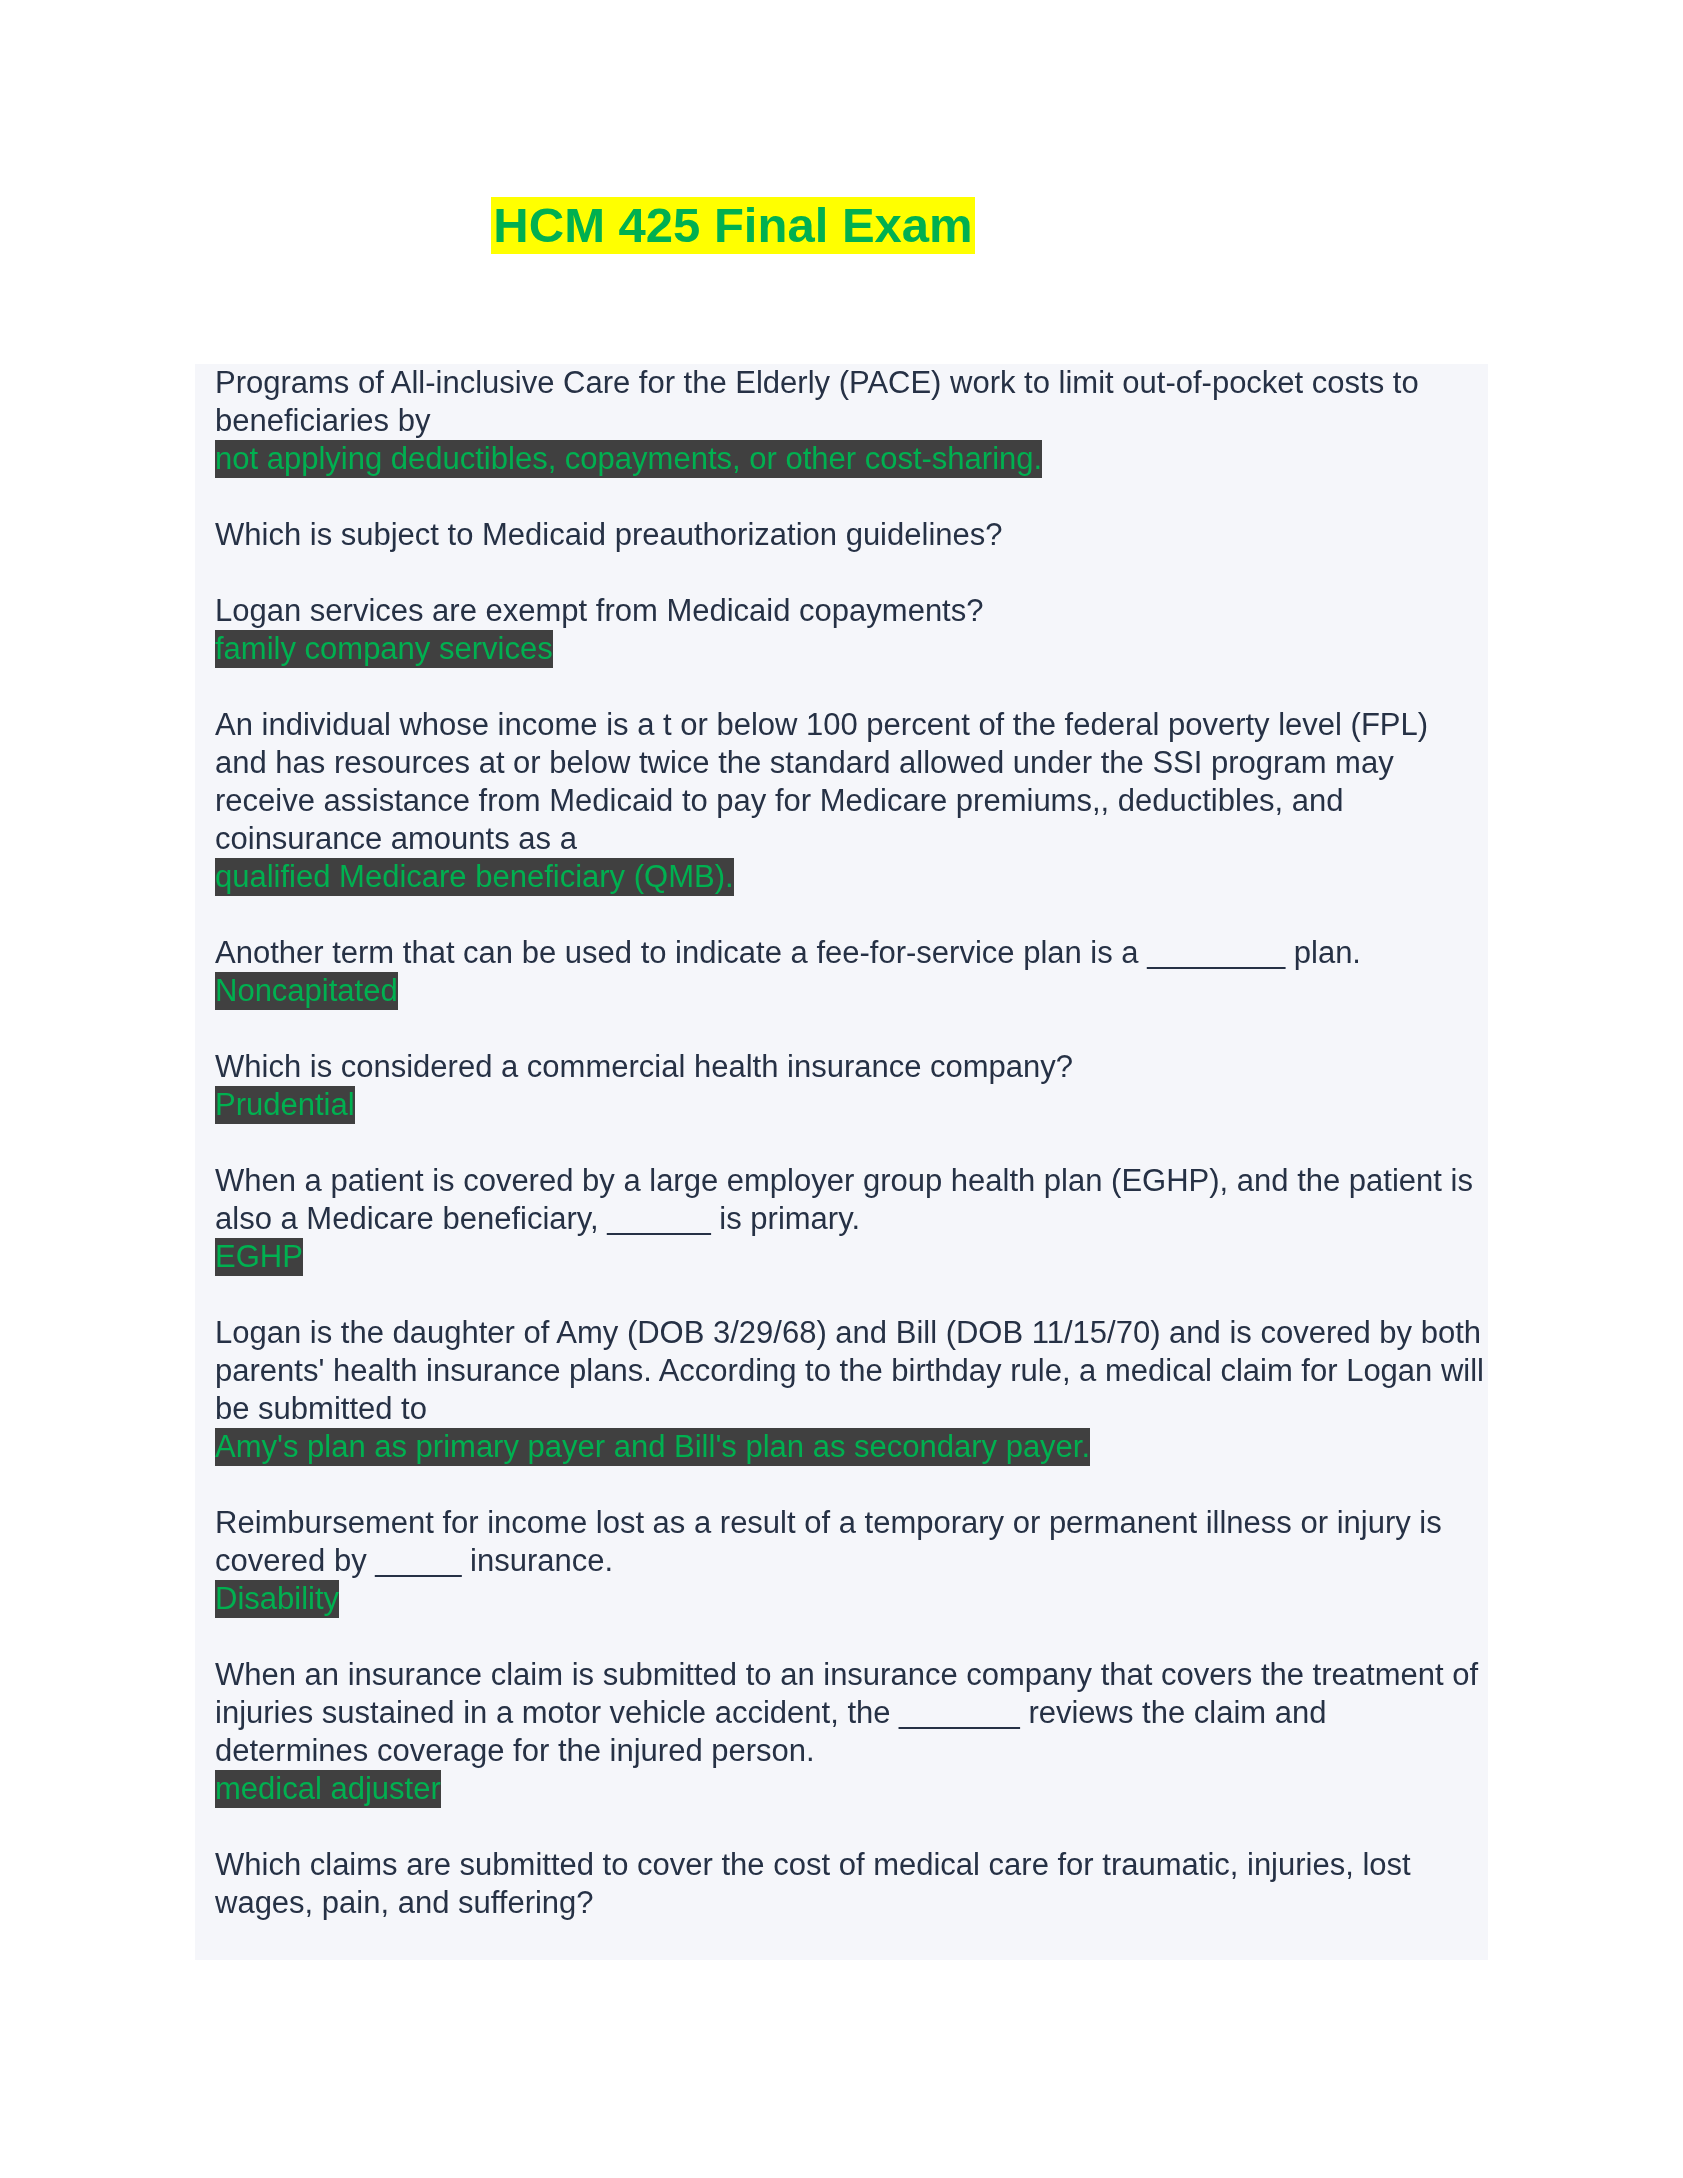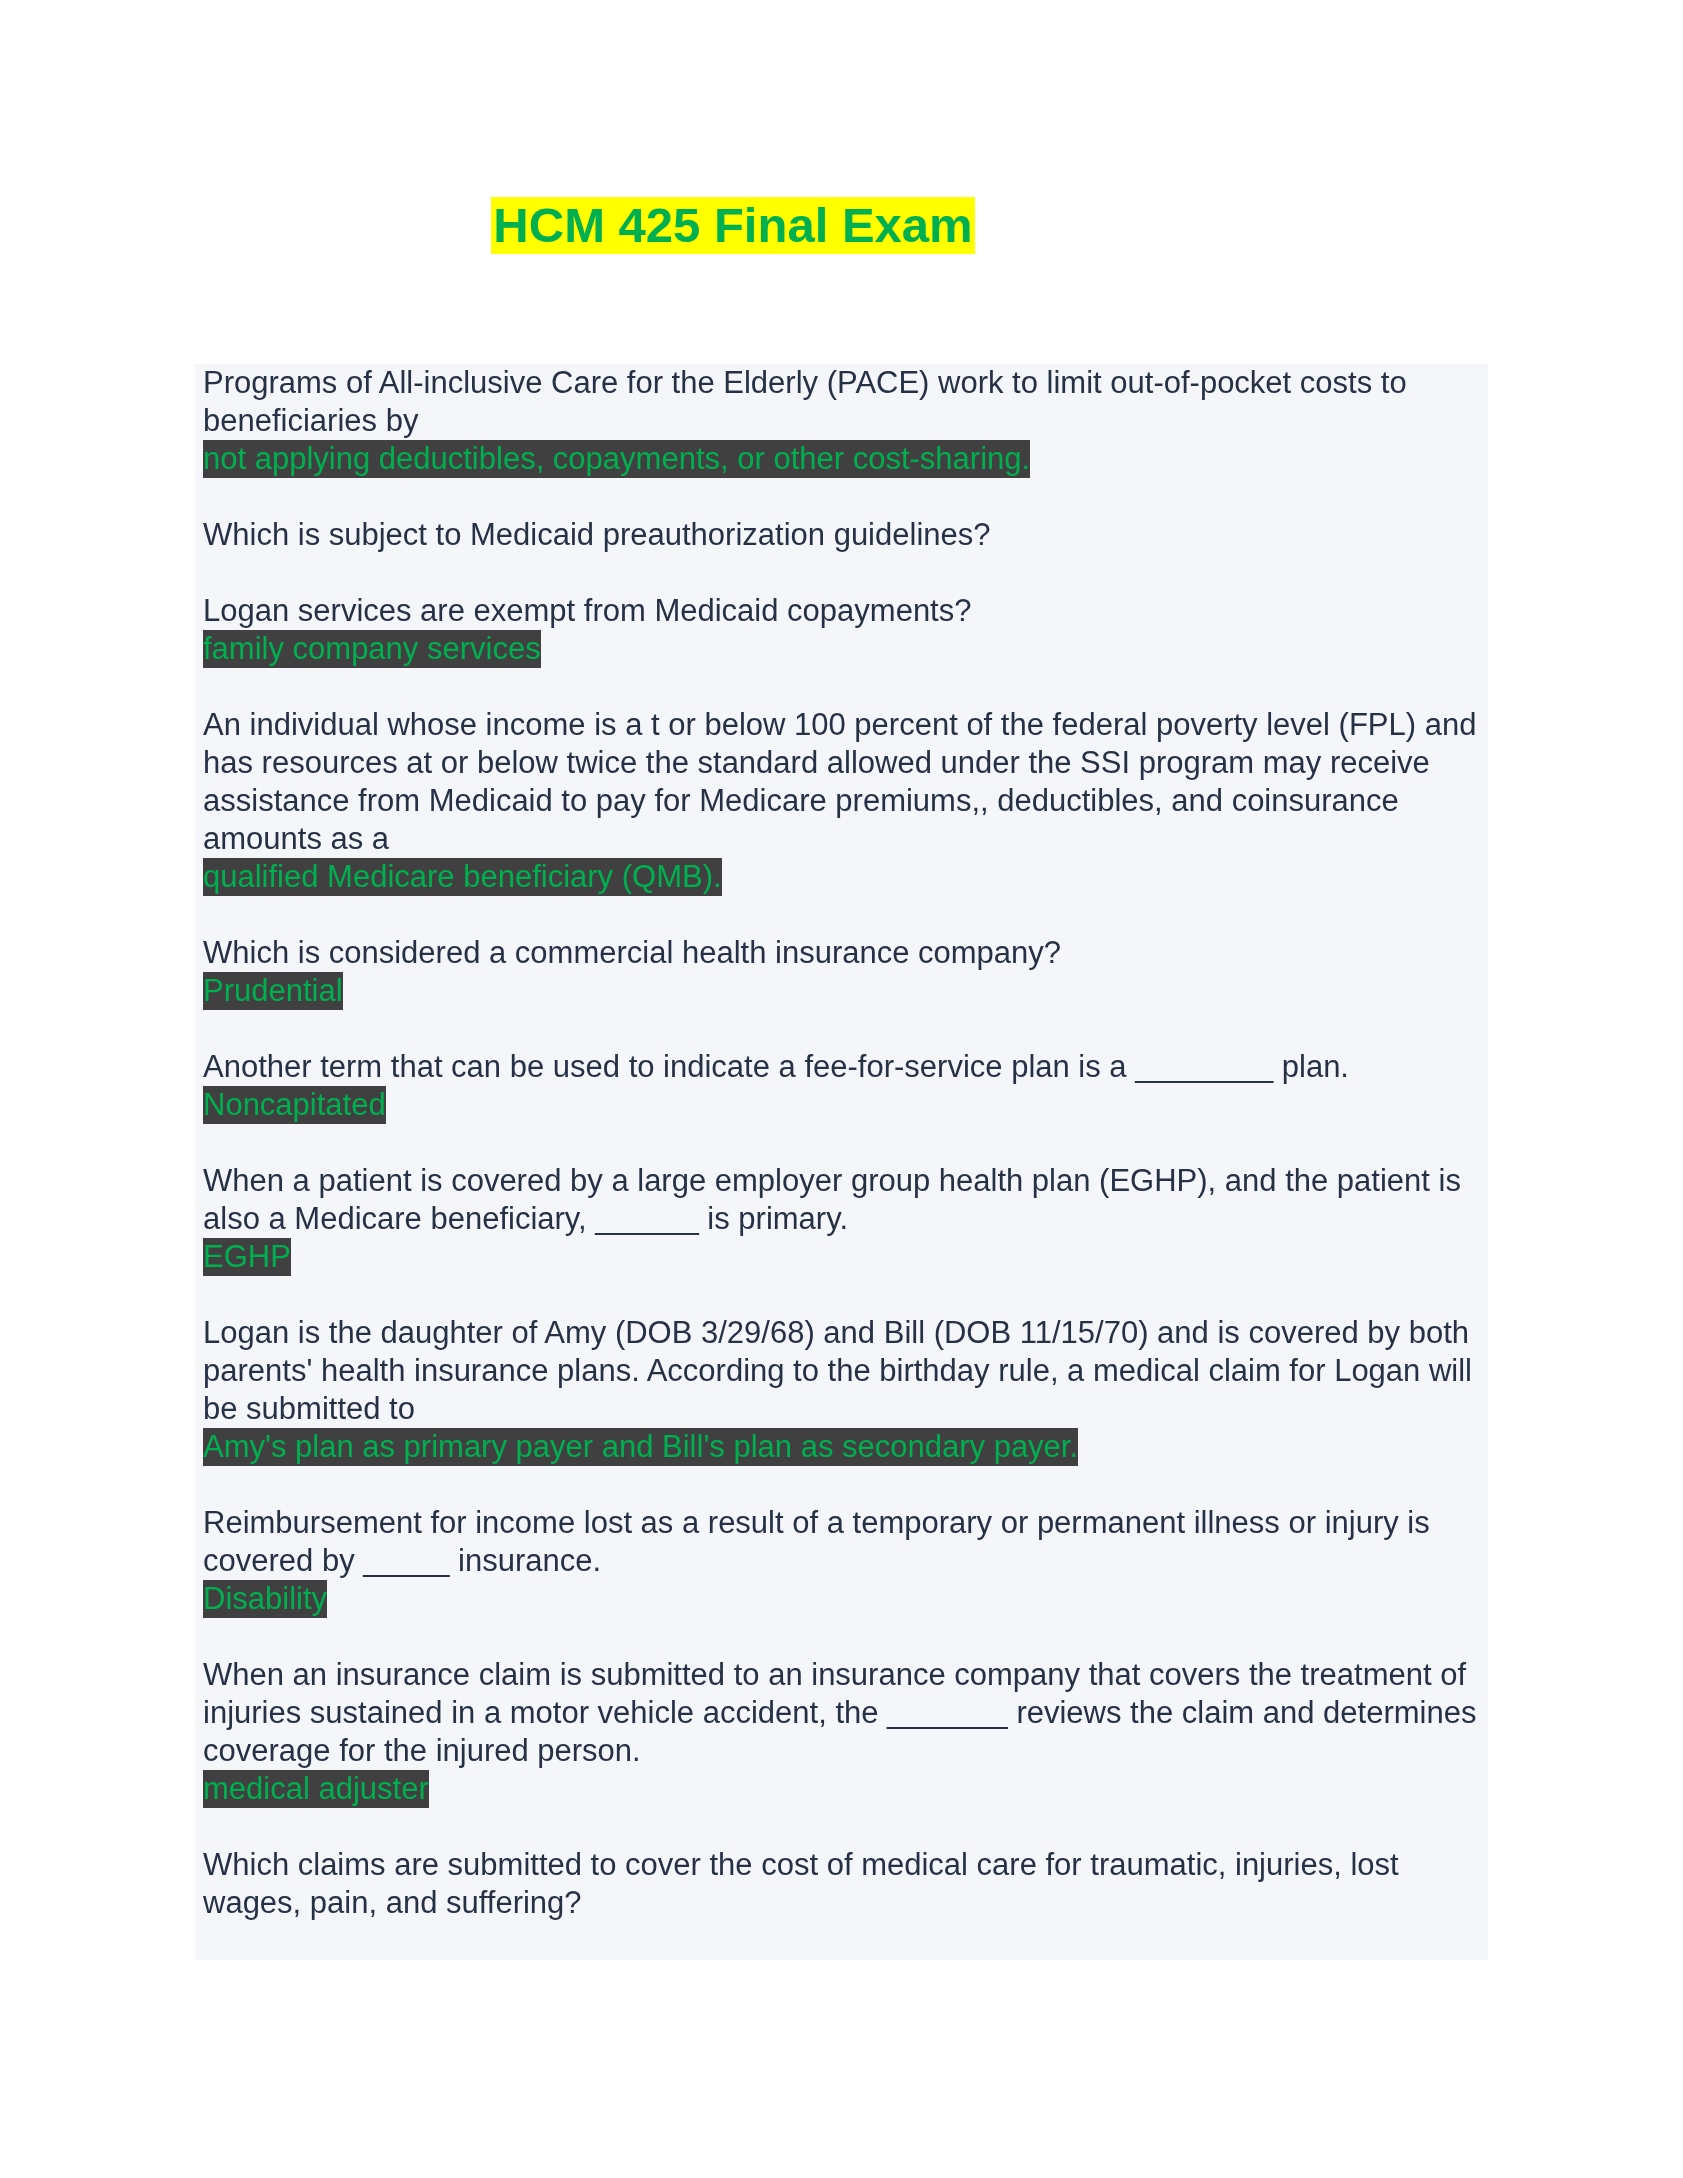--- a/index.html
+++ b/index.html
@@ -1,21 +1,21 @@
 <!DOCTYPE html>
 <html><head>
 <meta charset="utf-8">
 <style>
   html, body { margin: 0; padding: 0; background: #ffffff; }
   body { width: 1683px; height: 2178px; position: relative; overflow: hidden; font-family: "Liberation Sans", sans-serif; }
   .title-wrap { position: absolute; top: 197px; left: 0; width: 1466px; text-align: center; }
   .title { display: inline-block; background: #ffff00; color: #00b050; font-weight: bold; font-size: 49px; line-height: 57px; padding: 0 2px; }
   .panel { position: absolute; left: 195px; top: 364px; width: 1293px; height: 1596px; background: #f5f6fa; }
   .qa-list { position: absolute; left: 199px; top: 364px; width: 1287px; }
-  .qa { margin: 0 0 38px 4px; }
+  .qa { margin: 0 0 38px 16px; }
   .q { color: #263145; font-size: 31px; line-height: 38px; }
   .a { display: inline-block; background: #404040; color: #00b050; font-size: 31px; line-height: 38px; }
 </style>
 </head>
 <body>
 
 <div class="title-wrap">
   <span class="title">HCM 425 Final Exam</span>
 </div>
 
@@ -31,26 +31,26 @@
   </div>
   <div class="qa">
     <div class="q">Logan services are exempt from Medicaid copayments?</div>
     <div class="a">family company services</div>
   </div>
   <div class="qa">
     <div class="q">An individual whose income is a t or below 100 percent of the federal poverty level (FPL) and has resources at or below twice the standard allowed under the SSI program may receive assistance from Medicaid to pay for Medicare premiums,, deductibles, and coinsurance amounts as a</div>
     <div class="a">qualified Medicare beneficiary (QMB).</div>
   </div>
   <div class="qa">
+    <div class="q">Another term that can be used to indicate a fee-for-service plan is a ________ plan.</div>
+    <div class="a">Noncapitated</div>
+  </div>
+  <div class="qa">
     <div class="q">Which is considered a commercial health insurance company?</div>
     <div class="a">Prudential</div>
-  </div>
-  <div class="qa">
-    <div class="q">Another term that can be used to indicate a fee-for-service plan is a ________ plan.</div>
-    <div class="a">Noncapitated</div>
   </div>
   <div class="qa">
     <div class="q">When a patient is covered by a large employer group health plan (EGHP), and the patient is also a Medicare beneficiary, ______ is primary.</div>
     <div class="a">EGHP</div>
   </div>
   <div class="qa">
     <div class="q">Logan is the daughter of Amy (DOB 3/29/68) and Bill (DOB 11/15/70) and is covered by both parents' health insurance plans. According to the birthday rule, a medical claim for Logan will be submitted to</div>
     <div class="a">Amy's plan as primary payer and Bill's plan as secondary payer.</div>
   </div>
   <div class="qa">

